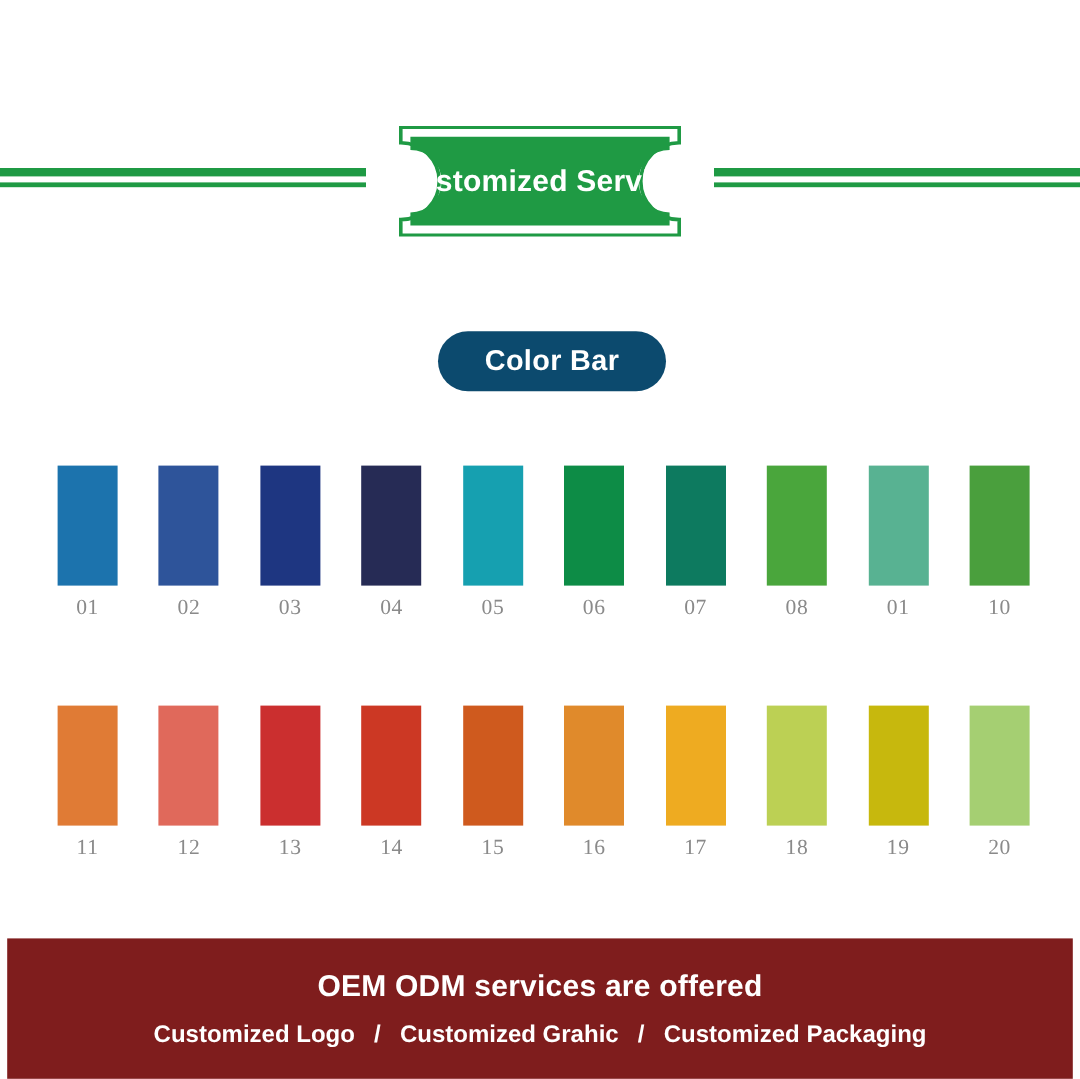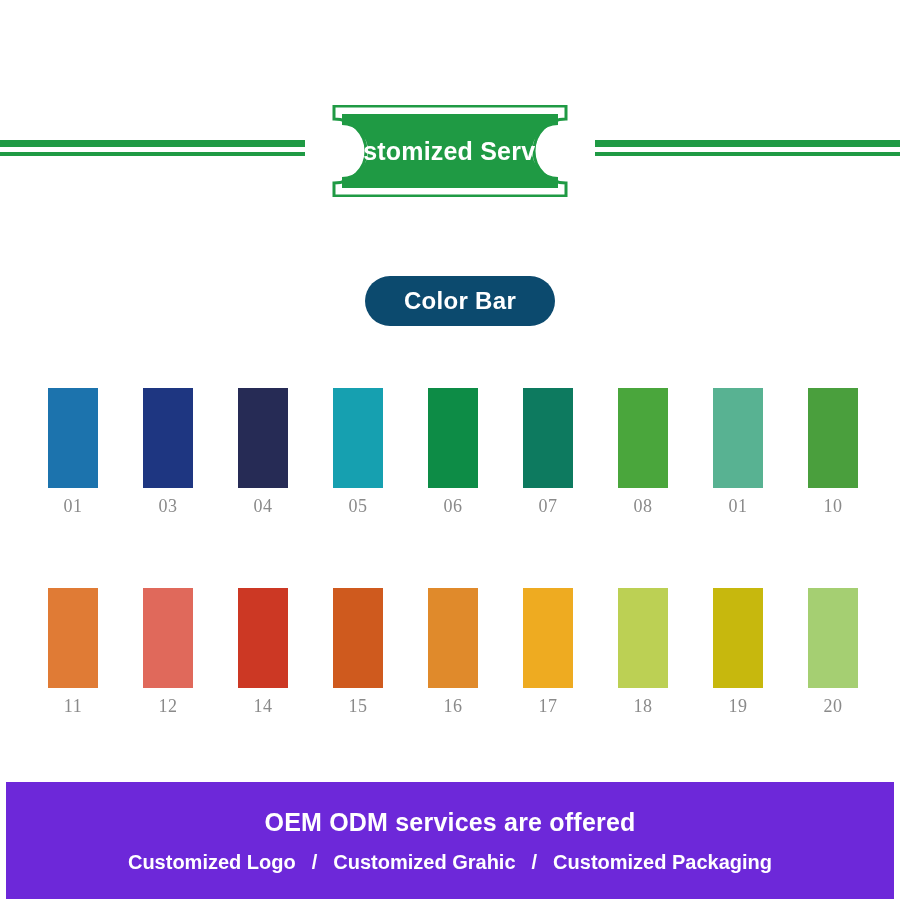--- a/index.html
+++ b/index.html
@@ -128,21 +128,21 @@
     letter-spacing: 0.5px;
   }
 
   
   .footer {
     position: absolute;
     left: 6px;
     top: 782px;
     width: 888px;
     height: 117px;
-    background: #6d28d9;
+    background: #7f1d1d;
     display: flex;
     flex-direction: column;
     align-items: center;
     justify-content: center;
   }
   .footer-headline {
     color: #ffffff;
     font-size: 25px;
     font-weight: bold;
     margin-bottom: 14px;
@@ -186,20 +186,24 @@
 <div class="pill">
   <span class="pill-label">Color Bar</span>
 </div>
 
 <div class="swatch-row row-1">
   <div class="swatch-cell">
     <div class="swatch-chip" style="background-color: rgb(28, 115, 173);"></div>
     <div class="swatch-caption">01</div>
   </div>
   <div class="swatch-cell">
+    <div class="swatch-chip" style="background-color: rgb(46, 84, 154);"></div>
+    <div class="swatch-caption">02</div>
+  </div>
+  <div class="swatch-cell">
     <div class="swatch-chip" style="background-color: rgb(30, 54, 129);"></div>
     <div class="swatch-caption">03</div>
   </div>
   <div class="swatch-cell">
     <div class="swatch-chip" style="background-color: rgb(38, 43, 85);"></div>
     <div class="swatch-caption">04</div>
   </div>
   <div class="swatch-cell">
     <div class="swatch-chip" style="background-color: rgb(22, 160, 176);"></div>
     <div class="swatch-caption">05</div>
@@ -227,20 +231,24 @@
 </div>
 
 <div class="swatch-row row-2">
   <div class="swatch-cell">
     <div class="swatch-chip" style="background-color: rgb(224, 123, 53);"></div>
     <div class="swatch-caption">11</div>
   </div>
   <div class="swatch-cell">
     <div class="swatch-chip" style="background-color: rgb(224, 105, 91);"></div>
     <div class="swatch-caption">12</div>
+  </div>
+  <div class="swatch-cell">
+    <div class="swatch-chip" style="background-color: rgb(203, 47, 47);"></div>
+    <div class="swatch-caption">13</div>
   </div>
   <div class="swatch-cell">
     <div class="swatch-chip" style="background-color: rgb(204, 56, 36);"></div>
     <div class="swatch-caption">14</div>
   </div>
   <div class="swatch-cell">
     <div class="swatch-chip" style="background-color: rgb(207, 90, 30);"></div>
     <div class="swatch-caption">15</div>
   </div>
   <div class="swatch-cell">

